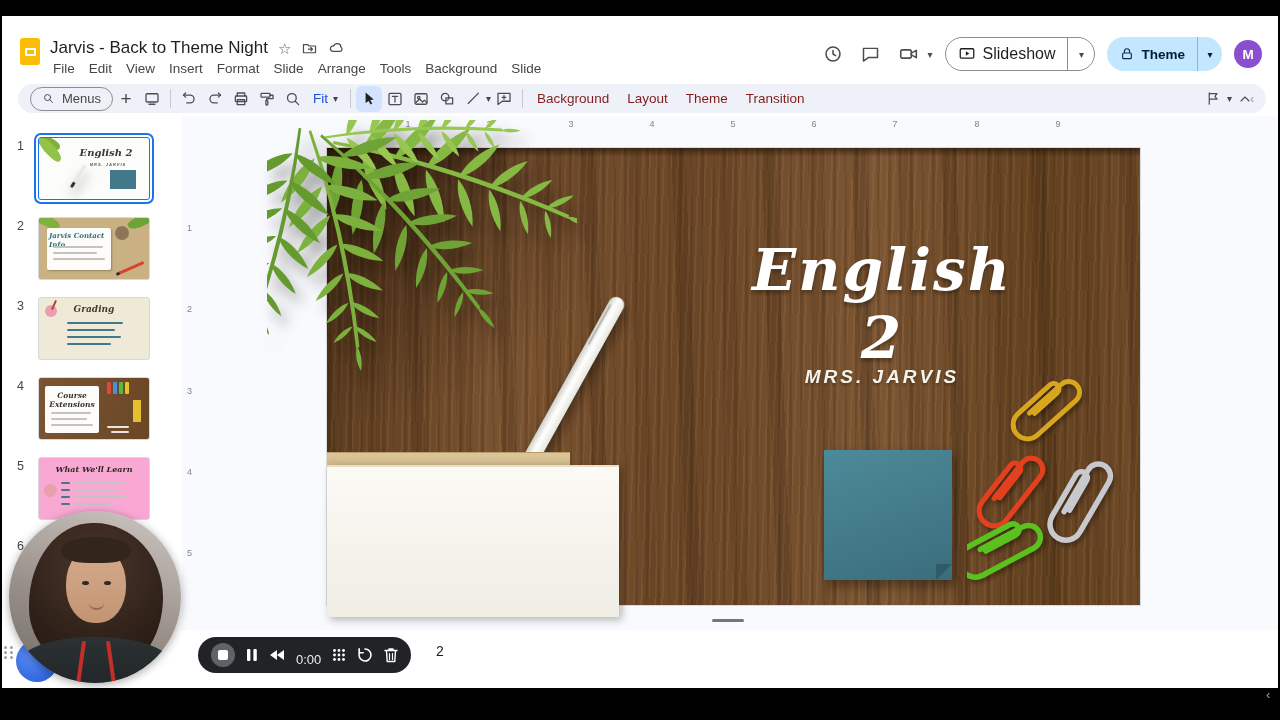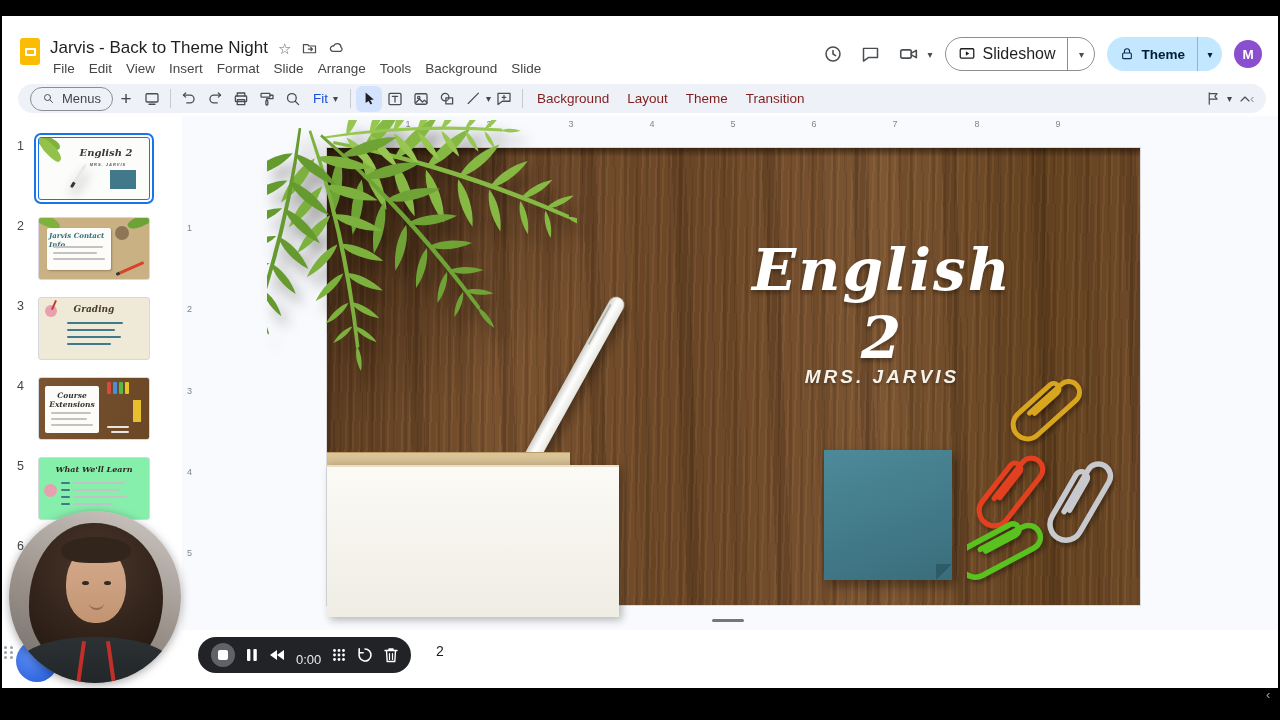--- a/index.html
+++ b/index.html
@@ -92,21 +92,21 @@
   .t4 .p { position:absolute; top:4px; width:4px; height:12px; border-radius:1px; }
   .t4 .p1 { right:38px; background:#d84a3a; }
   .t4 .p2 { right:32px; background:#4a90d9; }
   .t4 .p3 { right:26px; background:#58b947; }
   .t4 .p4 { right:20px; background:#e8c32a; }
   .t4 .bm { position:absolute; right:8px; top:22px; width:8px; height:22px; background:#e6c02f; }
   .t4 .wl { position:absolute; height:2px; background:#fff; opacity:.85; border-radius:1px; }
   .t4 .w1 { right:20px; top:48px; width:22px; }
   .t4 .w2 { right:20px; top:53px; width:18px; }
   
-  .t5 { background:#86efac; }
+  .t5 { background:#f9a8d4; }
   .t5 .ttl { position:absolute; left:0; right:0; top:6px; text-align:center; font:italic bold 8px "DejaVu Serif", serif; color:#2f2a22; }
   .t5 .chip { position:absolute; width:9px; height:2px; background:#41798a; border-radius:1px; }
   .t5 .c1 { left:22px; top:24px; } .t5 .c2 { left:22px; top:31px; } .t5 .c3 { left:22px; top:38px; } .t5 .c4 { left:22px; top:45px; }
   .t5 .l1 { left:34px; top:24px; width:52px; } .t5 .l2 { left:34px; top:31px; width:46px; }
   .t5 .l3 { left:34px; top:38px; width:54px; } .t5 .l4 { left:34px; top:45px; width:40px; }
   .t5 .cup { position:absolute; left:5px; top:26px; width:13px; height:13px; border-radius:50%; background:#e8a0ae; }
   
   .t6 { background:#efe9d8; }
 
   

